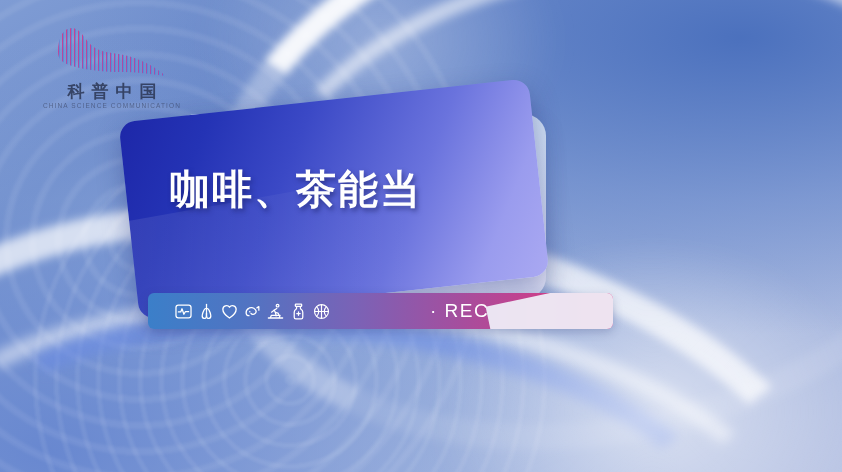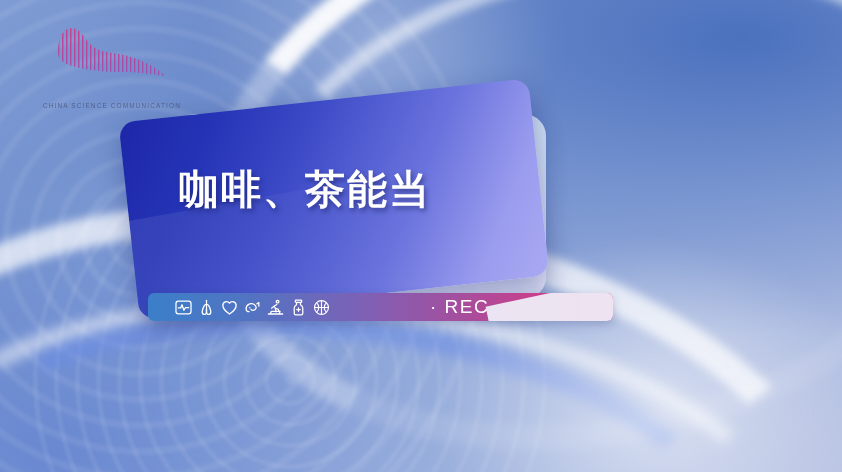--- a/index.html
+++ b/index.html
@@ -173,30 +173,29 @@
     position: absolute;
     left: 170px; top: 162px;
     width: 360px;
     color: #ffffff;
     font-weight: 700;
     font-size: 40px;
     line-height: 1.38;
     letter-spacing: 2px;
     text-shadow: 2px 3px 5px rgba(22,28,92,0.55);
     font-family: "DejaVu Sans", "Liberation Sans", sans-serif;
-    margin-left: 9px;
   }
   .headline .line { display: block; white-space: nowrap; }
   .headline .line2 { margin-left: -6px; }
 
   
   .bar {
     position: absolute;
     left: 148px; top: 293px;
-    width: 465px; height: 28px;
+    width: 465px; height: 36px;
     border-radius: 6px;
     background: linear-gradient(90deg, #3b7fc9 0%, #5273c2 22%, #7b62b6 45%, #a34f9f 66%, #c9408b 84%, #d53180 100%);
     display: flex;
     align-items: center;
     overflow: hidden;
     box-shadow: 0 3px 10px rgba(40,50,110,0.25);
   }
   .bar-icons {
     display: flex;
     align-items: center;
@@ -280,20 +279,21 @@
             <rect x="92" y="0" width="1.6" height="56"></rect>
           <rect x="96" y="0" width="1.6" height="56"></rect>
             <rect x="100" y="0" width="1.6" height="56"></rect>
           <rect x="104" y="0" width="1.6" height="56"></rect>
             <rect x="108" y="0" width="1.6" height="56"></rect>
           <rect x="112" y="0" width="1.6" height="56"></rect>
             <rect x="116" y="0" width="1.6" height="56"></rect>
         </g>
       </g>
     </svg>
+    <div class="logo-cn">科普中国</div>
     <div class="logo-en">CHINA SCIENCE COMMUNICATION</div>
   </div>
 
   <div class="card-back"></div>
   <div class="card-front"></div>
 
   <div class="headline">
     <span class="line line1">咖啡、茶能当</span>
   </div>
 

